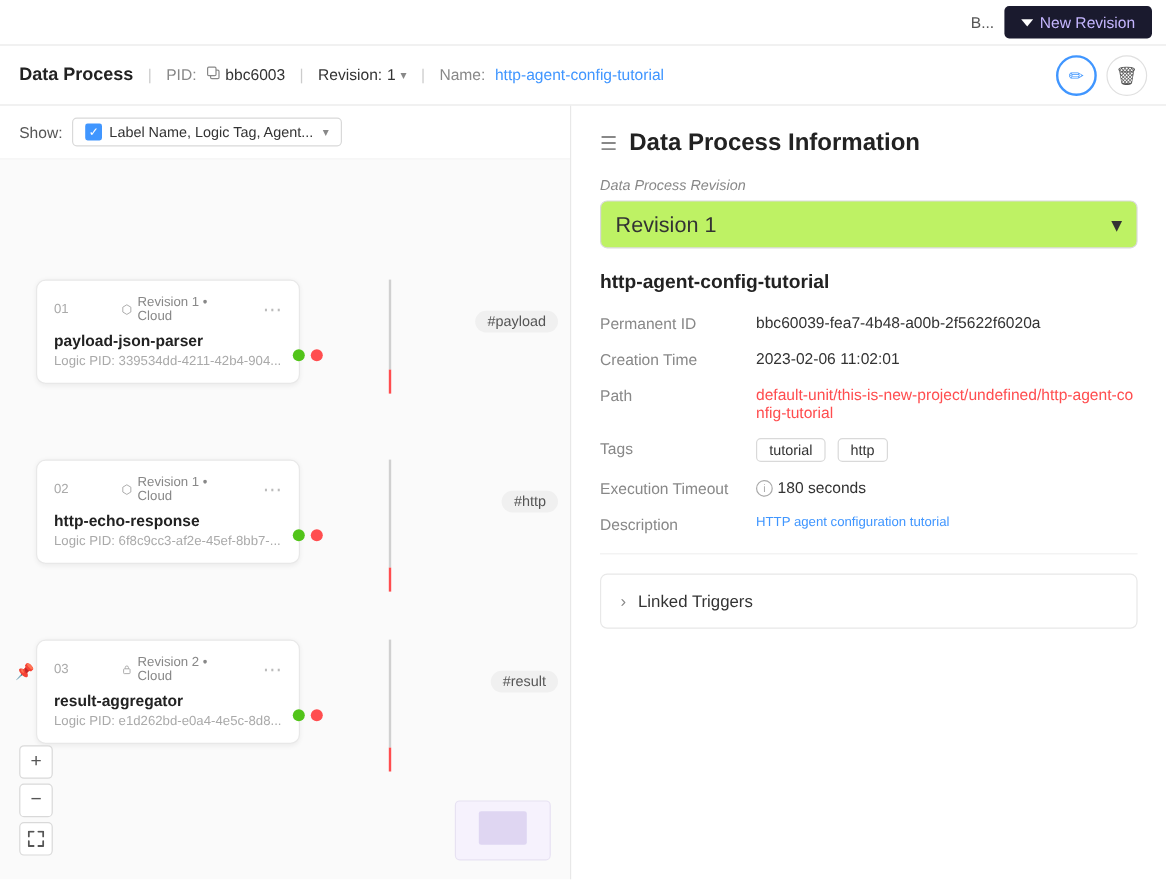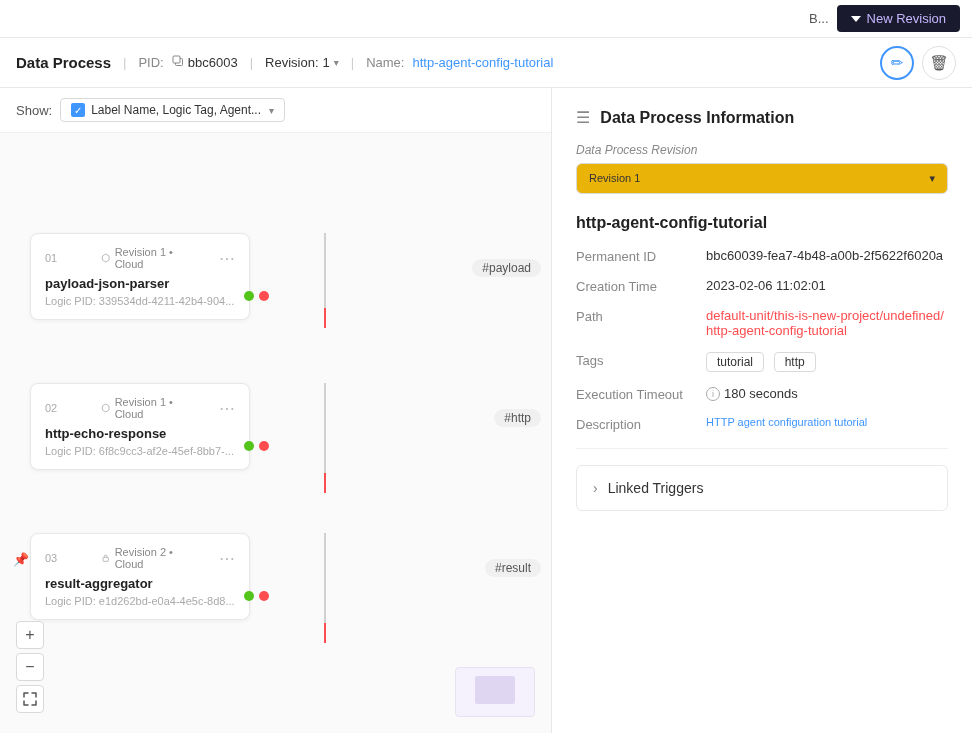--- a/index.html
+++ b/index.html
@@ -22,21 +22,21 @@
     .name-label { font-size: 13px; color: #888; }
     .name-value { font-size: 13px; color: #4096ff; }
     .header-actions { margin-left: auto; display: flex; gap: 8px; align-items: center; }
     .edit-btn { width: 34px; height: 34px; border: 2px solid #4096ff; border-radius: 50%; background: #fff; display: flex; align-items: center; justify-content: center; cursor: pointer; color: #4096ff; font-size: 15px; }
     .delete-btn { width: 34px; height: 34px; border: 1px solid #e0e0e0; border-radius: 50%; background: #fff; display: flex; align-items: center; justify-content: center; cursor: pointer; color: #555; font-size: 15px; }
 
     
     .main { display: flex; height: calc(733px - 88px); }
 
     
-    .left-panel { width: 552px; border-right: 1px solid #e8e8e8; display: flex; flex-direction: column; position: relative; }
+    .left-panel { width: 476px; border-right: 1px solid #e8e8e8; display: flex; flex-direction: column; position: relative; }
     .show-bar { padding: 10px 16px; display: flex; align-items: center; gap: 8px; border-bottom: 1px solid #f0f0f0; }
     .show-label { font-size: 13px; color: #555; }
     .checkbox-btn { display: flex; align-items: center; gap: 6px; background: #fff; border: 1px solid #d9d9d9; border-radius: 4px; padding: 4px 10px; cursor: pointer; font-size: 12px; color: #333; }
     .checkbox-checked { width: 14px; height: 14px; background: #4096ff; border-radius: 2px; display: flex; align-items: center; justify-content: center; }
     .checkbox-checked::after { content: '✓'; color: #fff; font-size: 10px; }
     .chevron-down { font-size: 10px; color: #888; margin-left: 2px; }
 
     .canvas-area { flex: 1; position: relative; overflow: hidden; background: #fafafa; }
 
     
@@ -50,24 +50,24 @@
     .dot-green { width: 10px; height: 10px; border-radius: 50%; background: #52c41a; }
     .dot-red { width: 10px; height: 10px; border-radius: 50%; background: #ff4d4f; }
     .node-tag { position: absolute; right: -90px; top: 50%; transform: translateY(-50%); background: #f0f0f0; border-radius: 12px; padding: 2px 10px; font-size: 12px; color: #555; white-space: nowrap; }
 
     
     .zoom-controls { position: absolute; bottom: 20px; left: 16px; display: flex; flex-direction: column; gap: 4px; z-index: 10; }
     .zoom-btn { width: 28px; height: 28px; background: #fff; border: 1px solid #d9d9d9; border-radius: 4px; display: flex; align-items: center; justify-content: center; cursor: pointer; font-size: 16px; color: #555; }
 
     
     .right-panel { flex: 1; padding: 20px 24px; overflow-y: auto; }
-    .panel-title { font-size: 16px; font-weight: 600; color: #222; margin-bottom: 16px; display: flex; align-items: center; gap: 10px; }
+    .panel-title { font-size: 20px; font-weight: 600; color: #222; margin-bottom: 16px; display: flex; align-items: center; gap: 10px; }
 
     .form-label { font-size: 12px; color: #888; margin-bottom: 6px; font-style: italic; }
-    .select-box { border: 1px solid #d9d9d9; border-radius: 6px; padding: 8px 12px; font-size: 11px; color: #333; display: flex; align-items: flex-start; justify-content: space-between; cursor: pointer; margin-bottom: 20px; background: #eab308; }
+    .select-box { border: 1px solid #d9d9d9; border-radius: 6px; padding: 8px 12px; font-size: 18px; color: #333; display: flex; align-items: flex-end; justify-content: space-between; cursor: pointer; margin-bottom: 20px; background: #bef264; }
 
     .info-title { font-size: 16px; font-weight: 700; color: #222; margin-bottom: 16px; }
 
     .info-row { display: flex; margin-bottom: 14px; gap: 0; }
     .info-key { width: 130px; min-width: 130px; font-size: 13px; color: #888; padding-top: 1px; }
     .info-val { font-size: 13px; color: #333; flex: 1; word-break: break-all; }
 
     .tag-pill { display: inline-block; border: 1px solid #d9d9d9; border-radius: 4px; padding: 2px 10px; font-size: 12px; color: #333; margin-right: 6px; }
 
     .timeout-row { display: flex; align-items: center; gap: 4px; }

